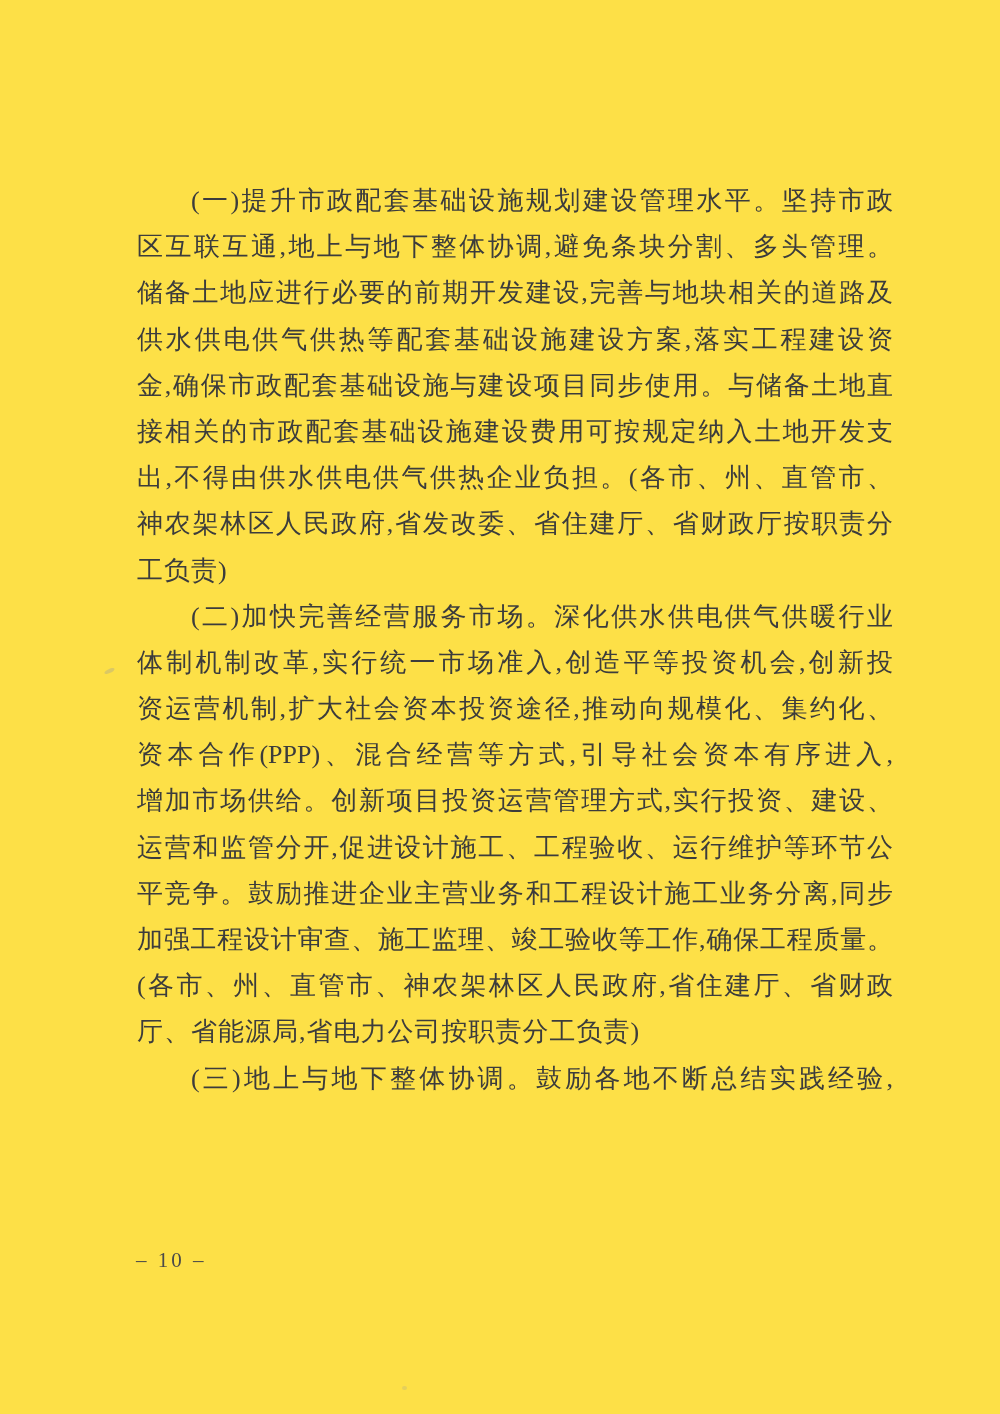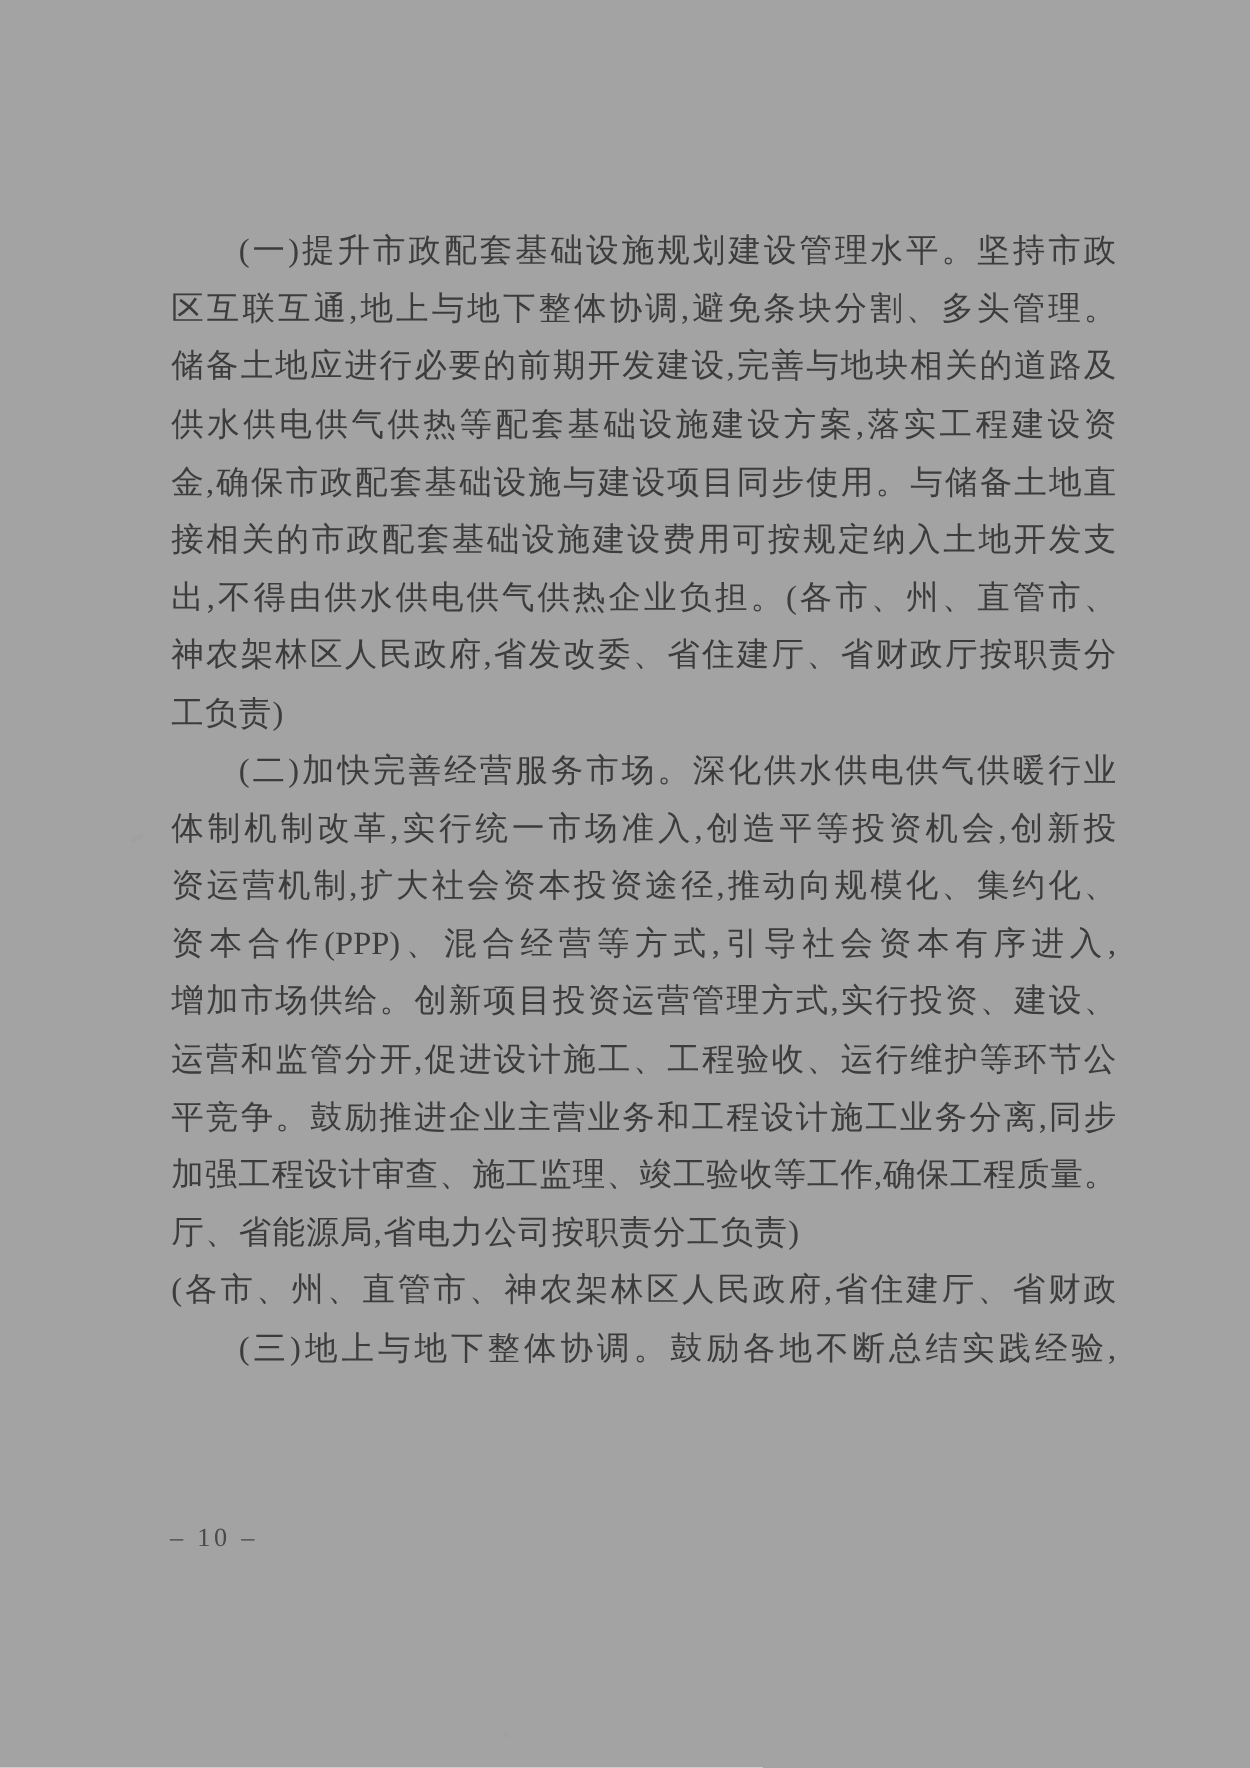--- a/index.html
+++ b/index.html
@@ -5,21 +5,21 @@
   html, body {
     margin: 0;
     padding: 0;
     background: #e9e9e9;
   }
   #page {
     position: relative;
     width: 1000px;
     height: 1414px;
     margin: 0 auto;
-    background: #a3a3a3;
+    background: #fde047;
     overflow: hidden;
     font-family: "Liberation Serif", "DejaVu Serif", serif;
     color: #3c3c3c;
   }
   #text-block {
     position: absolute;
     left: 137px;
     top: 178px;
     width: 756px;
   }
@@ -40,21 +40,21 @@
   .line.indent {
     text-indent: 54px;
   }
   .head {
     
     font-weight: normal;
   }
   #page-number {
     position: absolute;
     left: 136px;
-    top: 1216px;
+    top: 1246px;
     font-size: 21px;
     letter-spacing: 3px;
     color: #4a4a4a;
     line-height: 28px;
   }
   .smudge {
     position: absolute;
     background: #9a9a9a;
     border-radius: 50%;
   }
@@ -92,22 +92,22 @@
     <div class="line short"><span>工负责)</span></div>
 
     <div class="line indent"><span class="head">(二)加快完善经营服务市场。</span><span>深化供水供电供气供暖行业</span></div>
     <div class="line"><span>体制机制改革,实行统一市场准入,创造平等投资机会,创新投</span></div>
     <div class="line"><span>资运营机制,扩大社会资本投资途径,推动向规模化、集约化、</span></div>
     <div class="line"><span>资本合作(PPP)、混合经营等方式,引导社会资本有序进入,</span></div>
     <div class="line"><span>增加市场供给。创新项目投资运营管理方式,实行投资、建设、</span></div>
     <div class="line"><span>运营和监管分开,促进设计施工、工程验收、运行维护等环节公</span></div>
     <div class="line"><span>平竞争。鼓励推进企业主营业务和工程设计施工业务分离,同步</span></div>
     <div class="line"><span>加强工程设计审查、施工监理、竣工验收等工作,确保工程质量。</span></div>
+    <div class="line"><span>(各市、州、直管市、神农架林区人民政府,省住建厅、省财政</span></div>
     <div class="line short"><span>厅、省能源局,省电力公司按职责分工负责)</span></div>
-    <div class="line"><span>(各市、州、直管市、神农架林区人民政府,省住建厅、省财政</span></div>
 
     <div class="line indent"><span class="head">(三)地上与地下整体协调。</span><span>鼓励各地不断总结实践经验,</span></div>
 
   </div>
 
   <div id="page-number">– 10 –</div>
 
   <div id="smudge-1" class="smudge"></div>
   <div id="smudge-2" class="smudge"></div>
 

